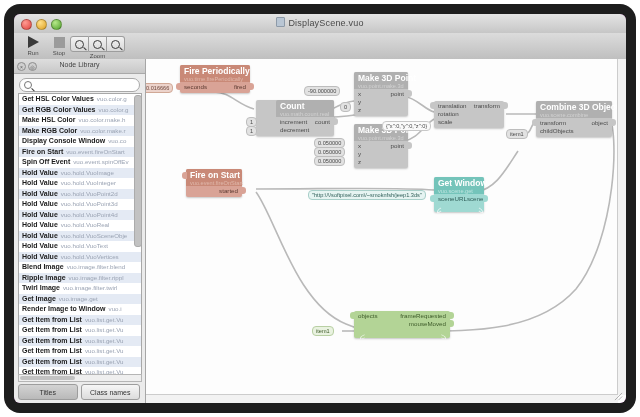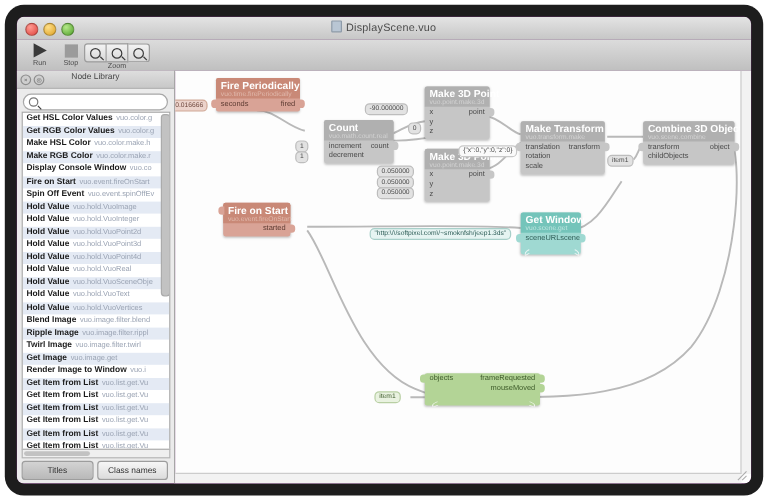--- a/index.html
+++ b/index.html
@@ -294,21 +294,21 @@
             <div class="prow">
               <span class="in">seconds</span>
               <span class="out">fired</span>
             </div>
             <div class="port port-l n-red" style="top:1px;background:#d9a396;"></div>
             <div class="port port-r n-red" style="top:1px;background:#d9a396;"></div>
           </div>
         </div>
         <div class="const const-red" style="left:-4px;top:24px;">0.016666</div>
 
-        <div class="node n-gray" style="left:124px;top:41px;width:58px;">
+        <div class="node n-gray" style="left:110px;top:41px;width:58px;padding-left:20px;">
           <div class="nhead">
             <div class="ntitle">Count</div>
             <div class="nclass">vuo.math.count.real</div>
           </div>
           <div class="nbody">
             <div class="prow">
               <span class="in">increment</span>
               <span class="out">count</span>
             </div>
             <div class="prow">
@@ -364,24 +364,20 @@
                 <span></span>
             </div>
             <div class="port port-r" style="top:1px;background:#c6c6c6;"></div>
           </div>
         </div>
         <div class="const const-gray" style="left:168px;top:79px;">0.050000</div>
         <div class="const const-gray" style="left:168px;top:88px;">0.050000</div>
         <div class="const const-gray" style="left:168px;top:97px;">0.050000</div>
 
         <div class="node n-gray" style="left:288px;top:42px;width:70px;">
-          <div class="nhead">
-            <div class="ntitle">Make Transform</div>
-            <div class="nclass">vuo.transform.make</div>
-          </div>
           <div class="nbody">
             <div class="prow">
               <span class="in">translation</span>
               <span class="out">transform</span>
             </div>
             <div class="prow">
               <span class="in">rotation</span>
                 <span></span>
             </div>
             <div class="prow">

